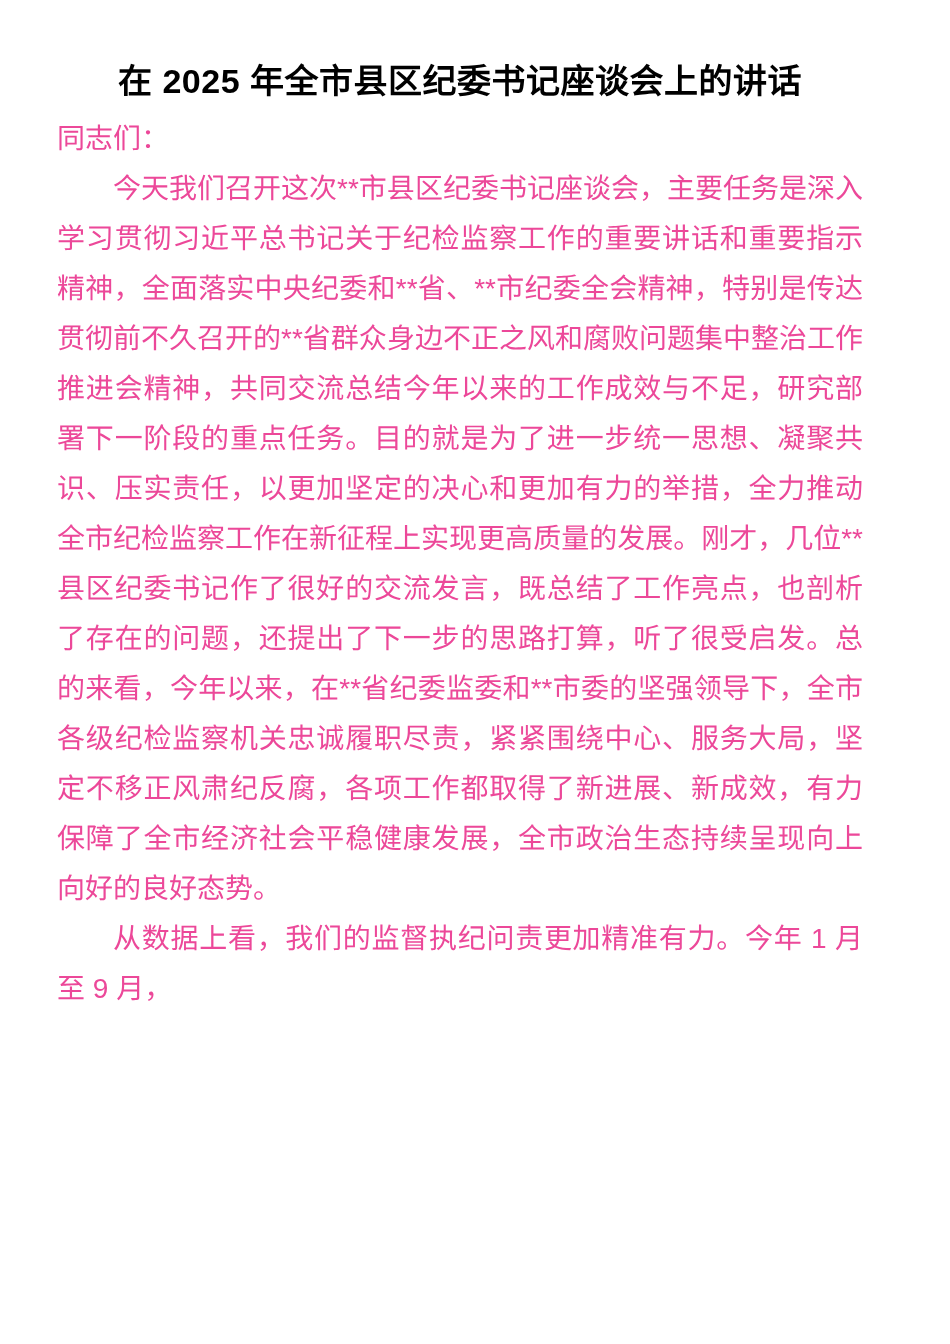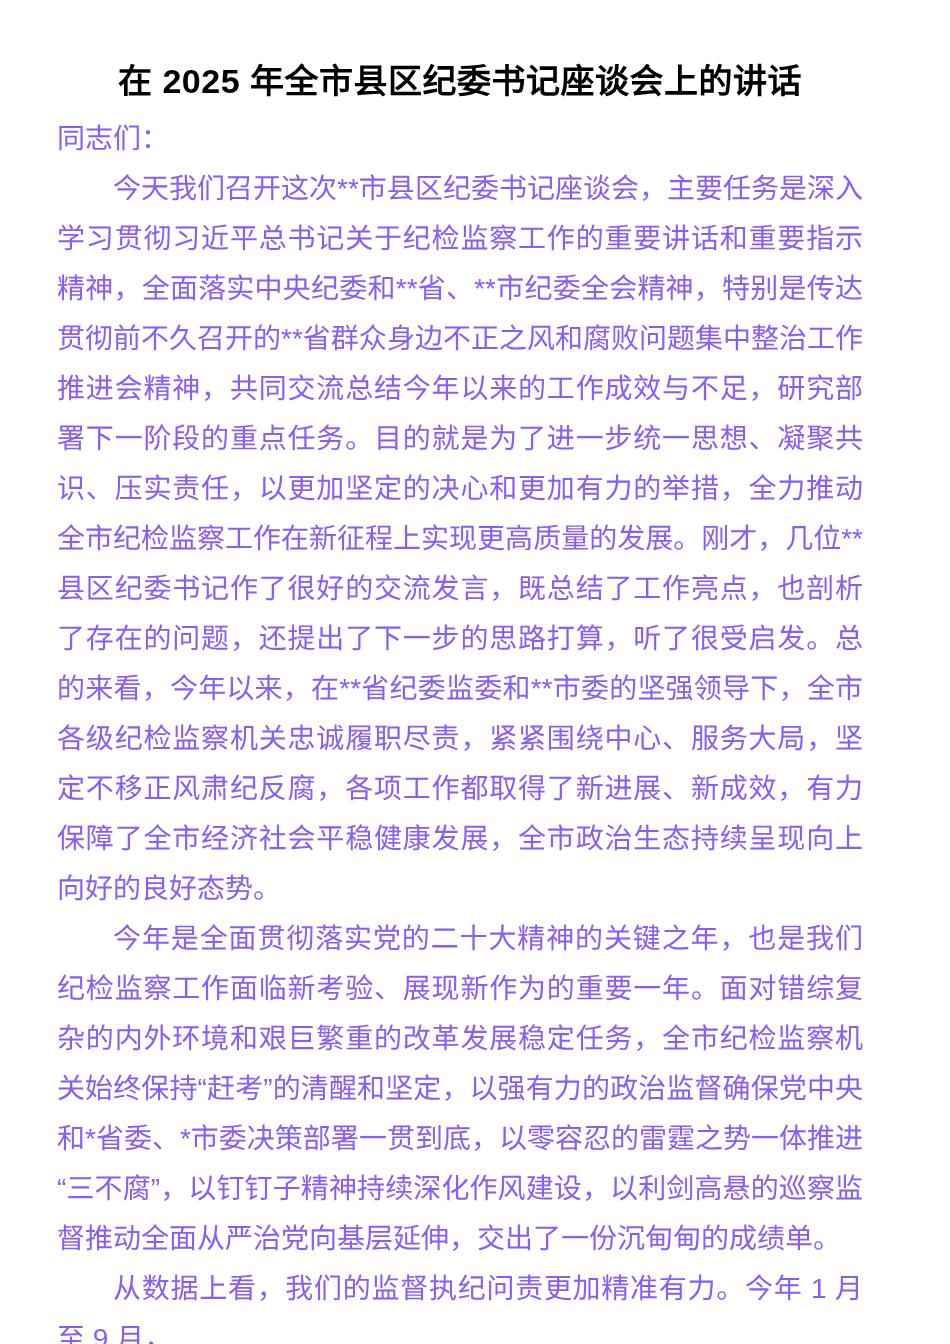--- a/index.html
+++ b/index.html
@@ -30,38 +30,37 @@
     letter-spacing: 0.5px;
     color: #000000;
   }
   .doc-para {
     margin: 0;
     font-size: 28px;
     line-height: 50px;
     text-align: justify;
     text-justify: inter-ideograph;
     word-break: break-all;
-    color: #8b5cf6;
+    color: #ec4899;
   }
   .indent-2em {
     text-indent: 2em;
   }
   .section-heading {
     font-weight: 700;
   }
 </style>
 </head>
 <body>
 
 <div class="page">
 
   <h1 class="doc-title">在 2025 年全市县区纪委书记座谈会上的讲话</h1>
 
   <p class="doc-para">同志们：</p>
 
   <p class="doc-para indent-2em">今天我们召开这次**市县区纪委书记座谈会，主要任务是深入学习贯彻习近平总书记关于纪检监察工作的重要讲话和重要指示精神，全面落实中央纪委和**省、**市纪委全会精神，特别是传达贯彻前不久召开的**省群众身边不正之风和腐败问题集中整治工作推进会精神，共同交流总结今年以来的工作成效与不足，研究部署下一阶段的重点任务。目的就是为了进一步统一思想、凝聚共识、压实责任，以更加坚定的决心和更加有力的举措，全力推动全市纪检监察工作在新征程上实现更高质量的发展。刚才，几位**县区纪委书记作了很好的交流发言，既总结了工作亮点，也剖析了存在的问题，还提出了下一步的思路打算，听了很受启发。总的来看，今年以来，在**省纪委监委和**市委的坚强领导下，全市各级纪检监察机关忠诚履职尽责，紧紧围绕中心、服务大局，坚定不移正风肃纪反腐，各项工作都取得了新进展、新成效，有力保障了全市经济社会平稳健康发展，全市政治生态持续呈现向上向好的良好态势。</p>
 
 
-  <p class="doc-para indent-2em">今年是全面贯彻落实党的二十大精神的关键之年，也是我们纪检监察工作面临新考验、展现新作为的重要一年。面对错综复杂的内外环境和艰巨繁重的改革发展稳定任务，全市纪检监察机关始终保持“赶考”的清醒和坚定，以强有力的政治监督确保党中央和*省委、*市委决策部署一贯到底，以零容忍的雷霆之势一体推进“三不腐”，以钉钉子精神持续深化作风建设，以利剑高悬的巡察监督推动全面从严治党向基层延伸，交出了一份沉甸甸的成绩单。</p>
 
   <p class="doc-para indent-2em">从数据上看，我们的监督执纪问责更加精准有力。今年 1 月至 9 月，</p>
 
 </div>
 
 </body></html>

